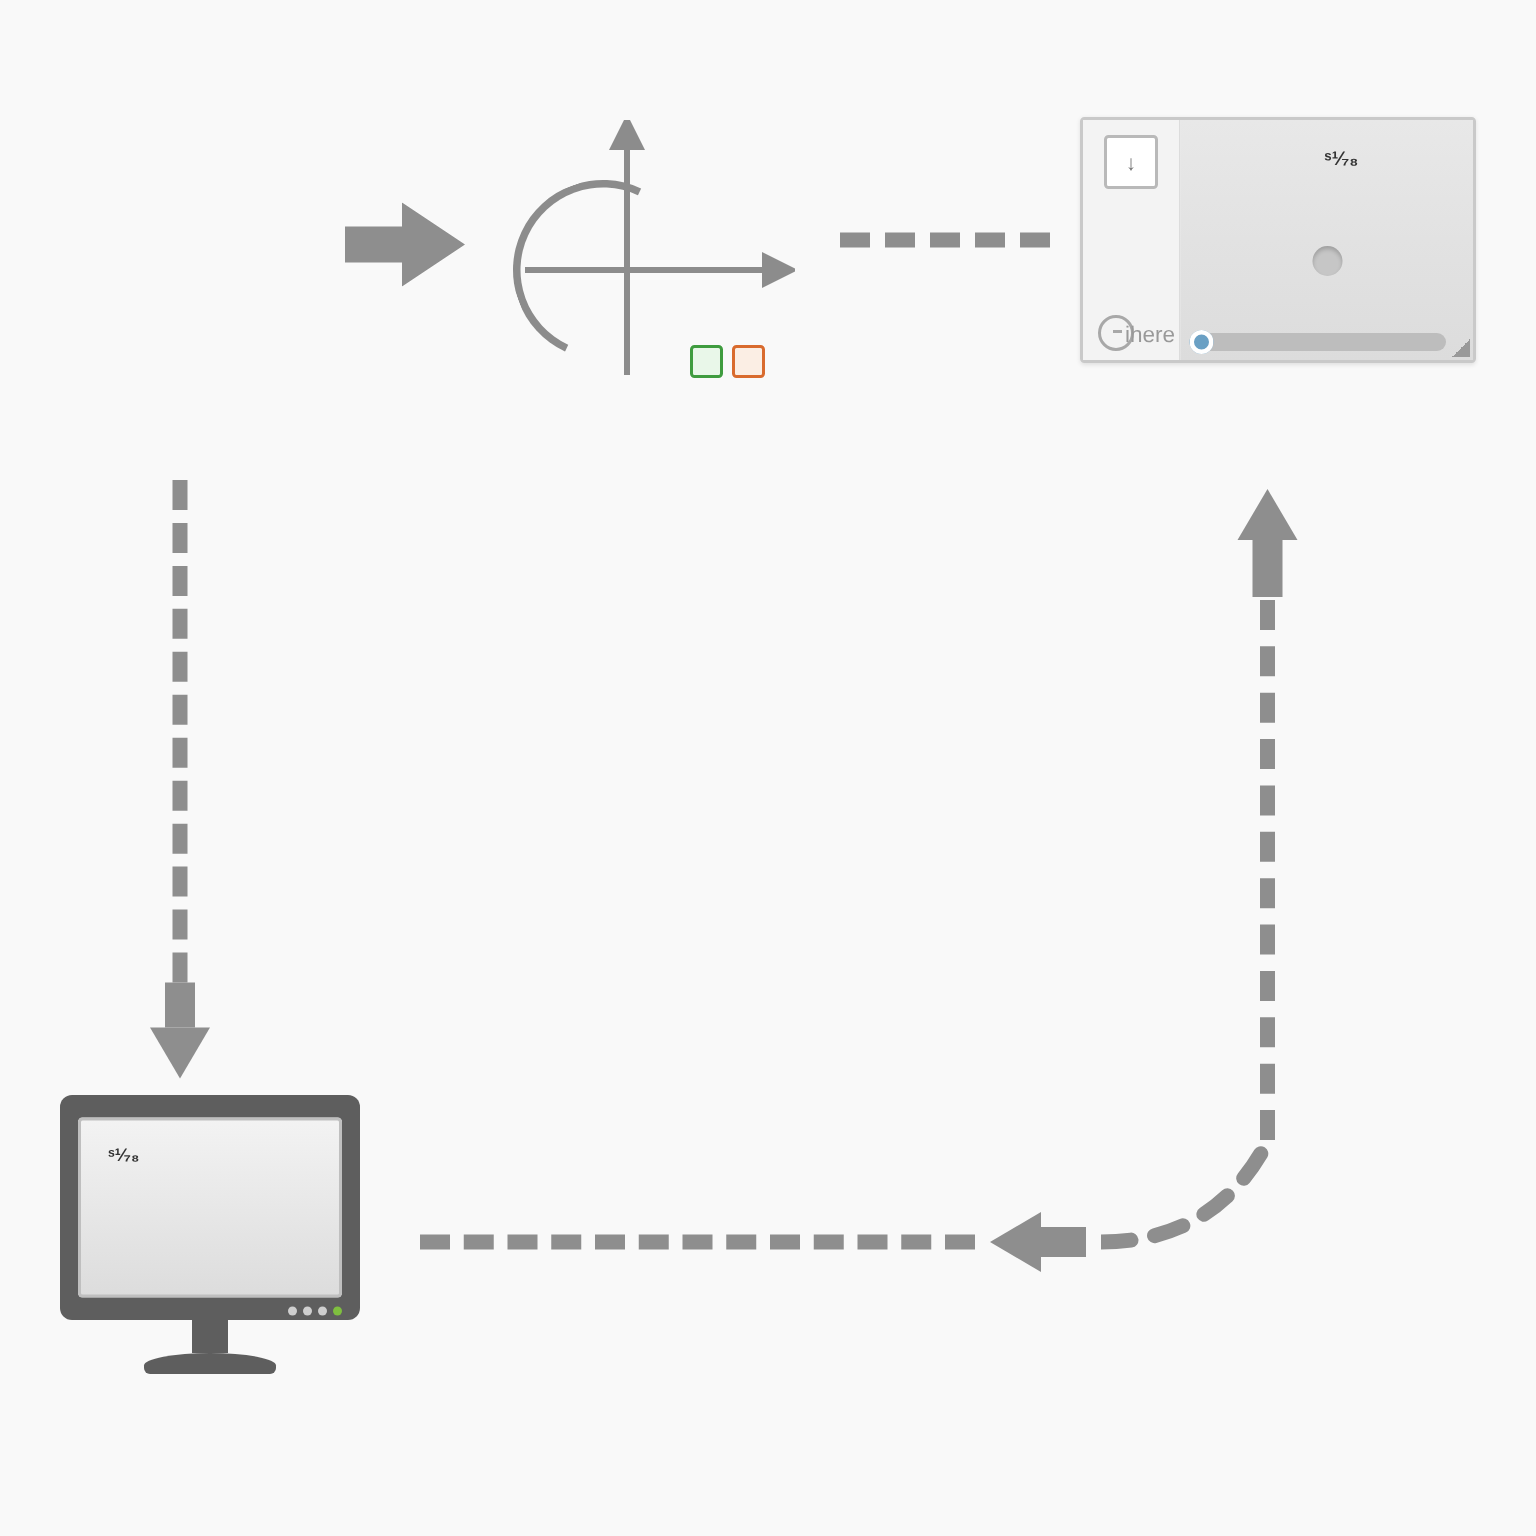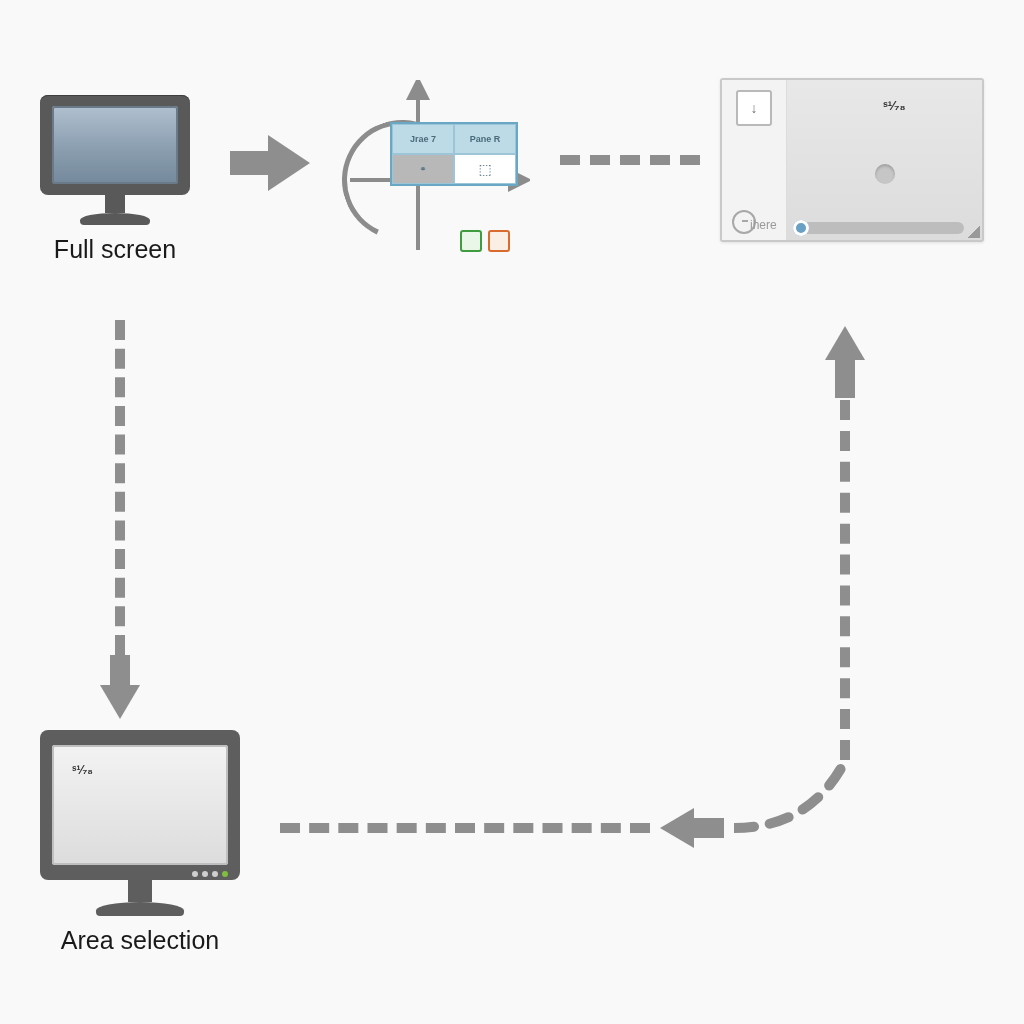--- a/index.html
+++ b/index.html
@@ -39,21 +39,21 @@
   .capture-grid .icons .ic{width:18px;height:18px;border:2px solid;border-radius:3px}
   .capture-grid .icons .ic.g{border-color:#3f9c3f;background:#e9f7e9}
   .capture-grid .icons .ic.o{border-color:#d96b2e;background:#fbeee4}
 
   
   .window-cap{width:260px;height:160px;background:#fafafa;border:2px solid #c9c9c9;display:flex;border-radius:3px;box-shadow:0 1px 3px rgba(0,0,0,.1)}
   .window-cap .side{width:64px;border-right:1px solid #dcdcdc;position:relative;background:#f3f3f3}
   .window-cap .side .btn{position:absolute;top:10px;left:14px;width:32px;height:32px;border:2px solid #b9b9b9;border-radius:3px;background:#fff;display:flex;align-items:center;justify-content:center;font-size:14px;color:#777}
   .window-cap .side .clock{position:absolute;bottom:6px;left:10px;width:20px;height:20px;border:2px solid #a8a8a8;border-radius:50%}
   .window-cap .side .clock::after{content:"";position:absolute;width:6px;height:2px;background:#a8a8a8;top:8px;left:8px}
-  .window-cap .side .smalltxt{position:absolute;bottom:8px;left:28px;font-size:12px;color:#999}
+  .window-cap .side .smalltxt{position:absolute;bottom:8px;left:28px;font-size:15px;color:#999}
   .window-cap .main{flex:1;position:relative;background:linear-gradient(180deg,#e8e8e8,#dcdcdc)}
   .window-cap .main .wm{position:absolute;top:18px;left:55%;transform:translateX(-50%);font-size:13px;font-weight:bold;color:#333}
   .window-cap .main .dot{position:absolute;top:84px;left:50%;transform:translateX(-50%);width:20px;height:20px;border-radius:50%;background:#c6c6c6;box-shadow:inset 0 2px 3px rgba(0,0,0,.2)}
   .window-cap .main .bar{position:absolute;bottom:6px;left:10px;right:18px;height:12px;border-radius:6px;background:#bdbdbd}
   .window-cap .main .thumb{position:absolute;bottom:4px;left:6px;width:16px;height:16px;border-radius:50%;background:#6aa0c4;box-shadow:0 0 0 3px #fff inset}
   .window-cap .main .resize{position:absolute;bottom:2px;right:2px;width:12px;height:12px;background:linear-gradient(135deg,transparent 50%,#999 50%)}
 
   
   .arrow-solid{position:absolute}
   .arrow-solid svg{display:block}
@@ -65,53 +65,33 @@
   .ah-up{border-left:20px solid transparent;border-right:20px solid transparent;border-bottom:34px solid #8e8e8e}
   .ah-left{border-top:20px solid transparent;border-bottom:20px solid transparent;border-right:34px solid #8e8e8e}
   .ah-stem{position:absolute;background:#8e8e8e}
   .curve{position:absolute}
 </style>
 </head>
 <body>
 
 <div class="canvas">
 
-  <div class="node" style="left:40px;top:95px">
-    <div class="monitor-dark">
-      <div class="bezel">
-          <div class="screen"></div>
-        </div>
-      <div class="neck"></div>
-      <div class="base"></div>
-    </div>
-    <div class="label">Full screen</div>
-  </div>
 
   <div class="node" style="left:350px;top:80px">
     <div class="capture-grid">
       <div class="arc"></div>
       <svg class="axes" width="180" height="170">
         <defs>
           <marker id="tri" markerWidth="6" markerHeight="6" refX="3" refY="3" orient="auto">
             <path d="M0,0 L6,3 L0,6 Z" fill="#8c8c8c"></path>
           </marker>
         </defs>
         <line x1="68" y1="170" x2="68" y2="8" stroke="#8c8c8c" stroke-width="4" marker-end="url(#tri)"></line>
         <line x1="0" y1="100" x2="170" y2="100" stroke="#8c8c8c" stroke-width="4" marker-end="url(#tri)"></line>
       </svg>
-      <div class="table">
-        <div class="row hdr">
-          <div class="cell">Jrae  7</div>
-          <div class="cell">Pane R</div>
-        </div>
-        <div class="row row2">
-          <div class="cell">⚭</div>
-          <div class="cell">⬚</div>
-        </div>
-      </div>
       <div class="icons">
         <div class="ic g"></div>
         <div class="ic o"></div>
       </div>
     </div>
   </div>
 
   <div class="node" style="left:720px;top:78px">
     <div class="window-cap">
       <div class="side">
@@ -138,21 +118,20 @@
         <div class="buttons">
             <span></span>
             <span></span>
             <span></span>
             <span class="on"></span>
           </div>
       </div>
       <div class="neck"></div>
       <div class="base"></div>
     </div>
-    <div class="label">Area selection</div>
   </div>
 
   <div class="arrow-solid" style="left:230px;top:135px">
     <svg width="80" height="56">
         <path d="M0 16 L38 16 L38 0 L80 28 L38 56 L38 40 L0 40 Z" fill="#8e8e8e"></path>
       </svg>
   </div>
 
   <div class="dash-line dash-h" style="left:560px;top:155px;width:140px;border-top-width:10px;border-top-style:dashed"></div>
 

